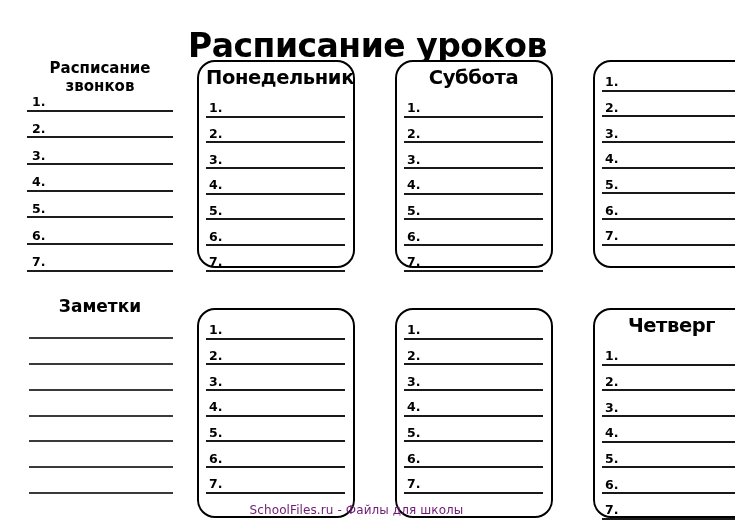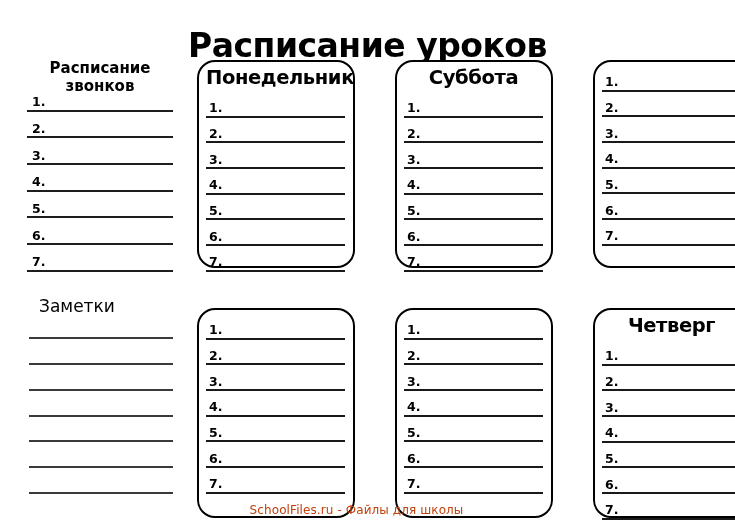--- a/index.html
+++ b/index.html
@@ -27,22 +27,22 @@
     text-align: center; font-size: 15px; font-weight: 700; line-height: 1.2;
   }
   .bells-title span { display: block; }
   .bells-rows { position: absolute; top: 85px; left: 0; right: 0; }
   .bells-row { position: relative; height: 24.7px; border-bottom: 2px solid #1d1d1d; }
   .bells-row .num, .day-row .num {
     position: absolute; left: 5px; bottom: 1px;
     font-size: 12.5px; font-weight: 700; line-height: 1;
   }
   .notes-title {
-    position: absolute; top: 296px; left: 12px; width: 100%;
-    text-align: left; font-size: 17px; font-weight: 400;
+    position: absolute; top: 296px; left: 0; width: 100%;
+    text-align: center; font-size: 17px; font-weight: 700;
   }
   .notes-lines { position: absolute; top: 313px; left: 2px; right: 0; }
   .notes-line { height: 23.9px; border-bottom: 2.5px solid #3a3a3a; }
   
   .cards {
     position: absolute; left: 197px; top: 60px;
     display: grid;
     grid-template-columns: repeat(3, 158px);
     grid-template-rows: 208px 210px;
     column-gap: 19.5px;
@@ -68,21 +68,21 @@
     flex: 0 0 26px;
   }
   .card-rows { margin-top: 1px; }
   .day-row { position: relative; height: 23.7px; border-bottom: 2px solid #191919; }
   .day-row .num { left: 3px; }
   
   .footer {
     position: absolute; left: 0; right: 22px; bottom: 3px;
     text-align: center;
     font-size: 12px;
-    color: #c2410c;
+    color: #701a75;
     letter-spacing: 0.1px;
   }
 </style>
 </head>
 <body>
 
 <div class="sheet">
 
   <h1 class="page-title">Расписание уроков</h1>
 

